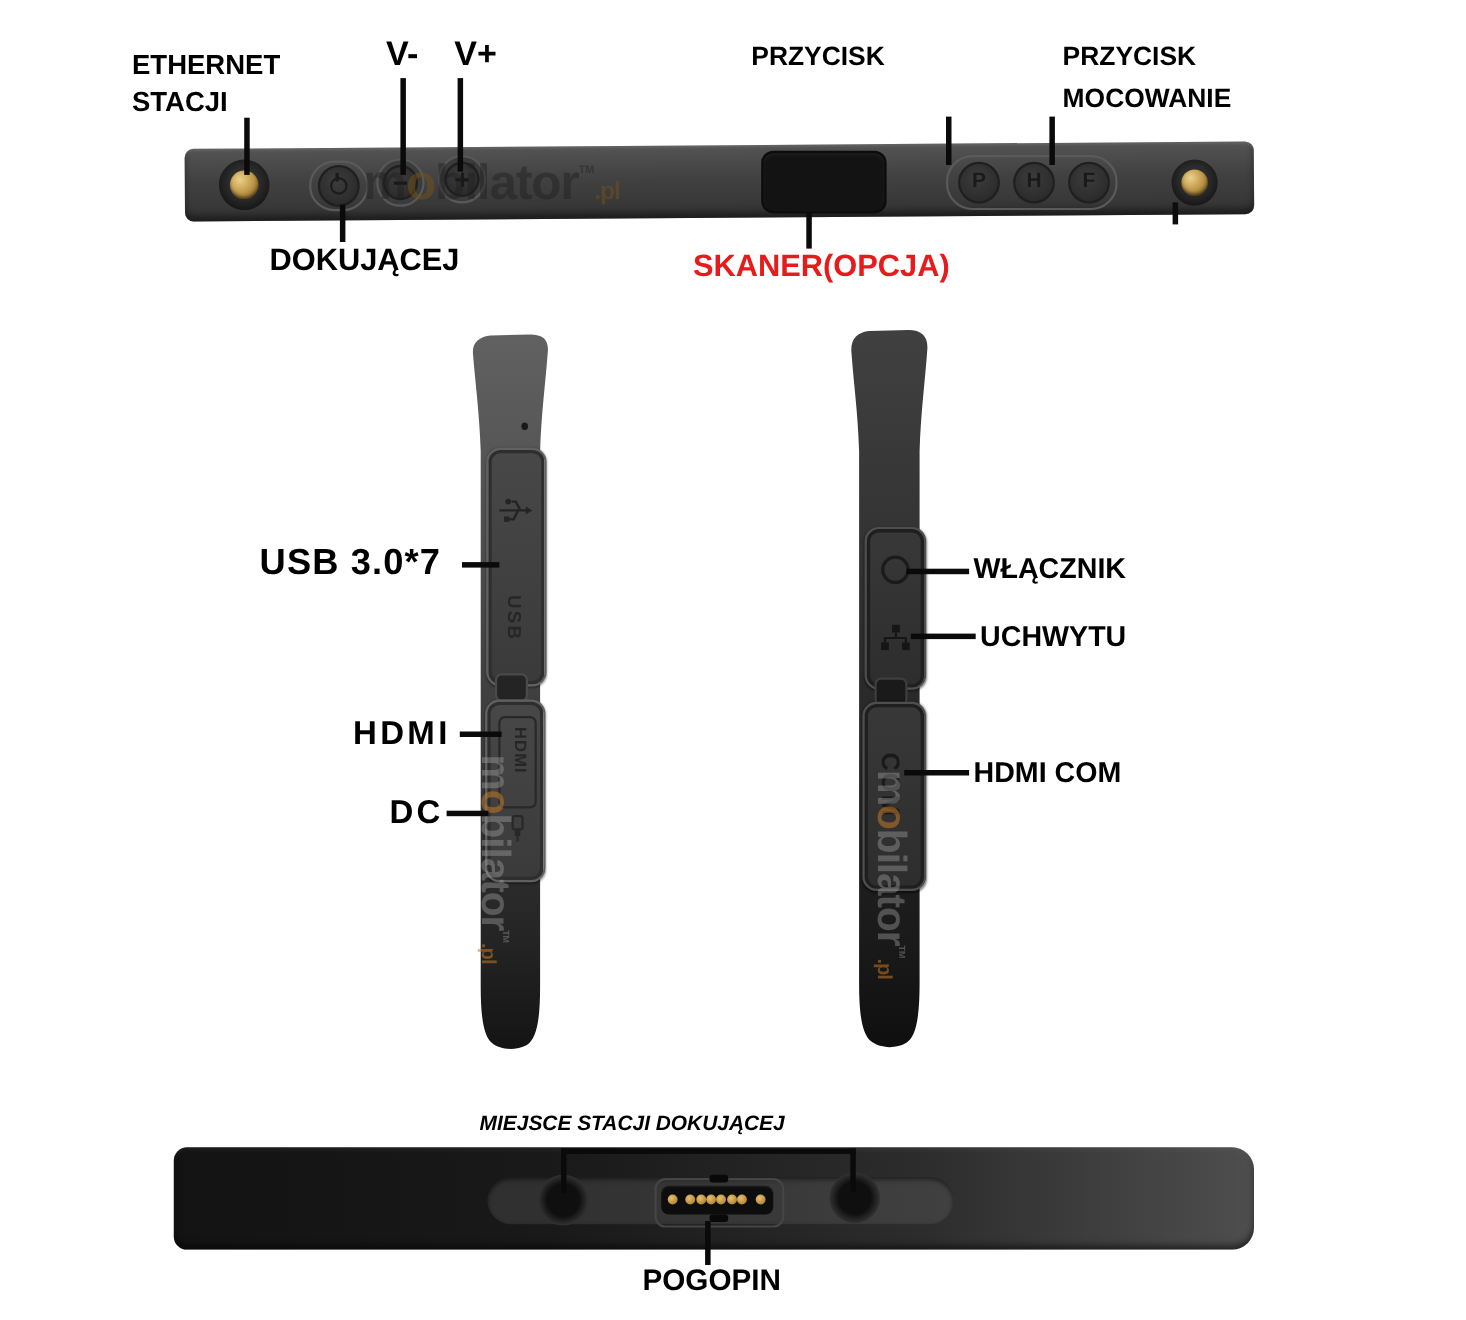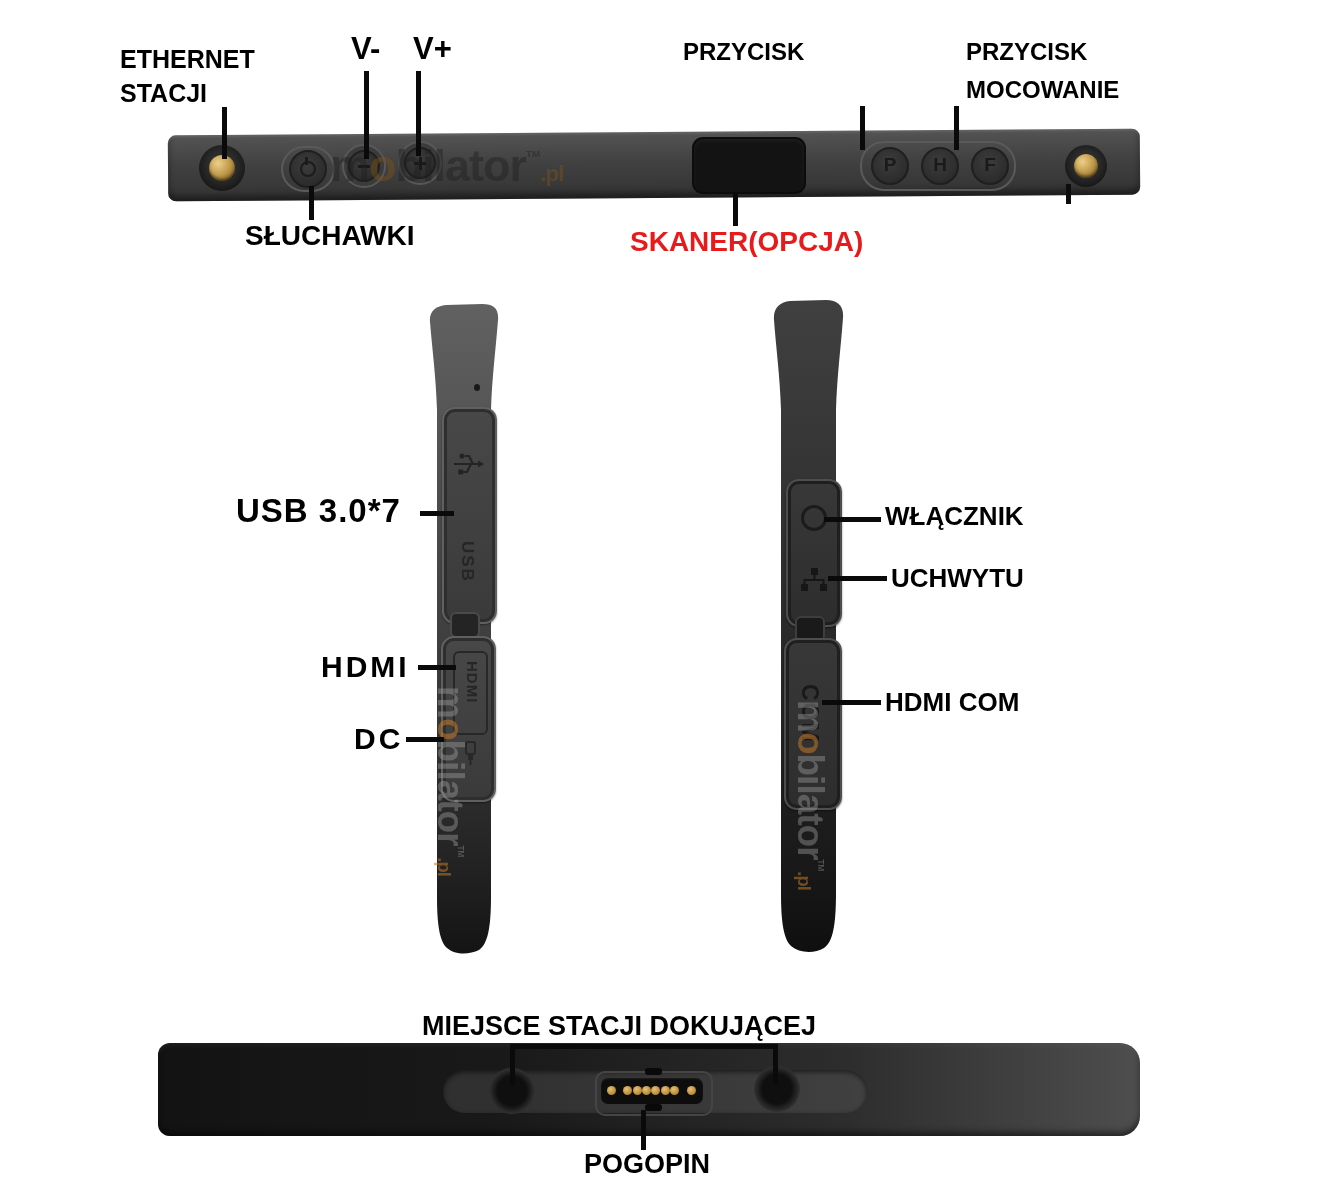--- a/index.html
+++ b/index.html
@@ -124,21 +124,21 @@
     <div>PRZYCISK</div>
   </div>
   <div class="leader-v" style="left:860px;top:106px;height:44px;"></div>
 
   <div class="label" style="left:966px;top:33px;font-size:24px;line-height:38px;">
     <div>PRZYCISK</div>
     <div>MOCOWANIE</div>
   </div>
   <div class="leader-v" style="left:954px;top:106px;height:44px;"></div>
 
-  <div class="label" style="left:245px;top:221px;font-size:28px;">SŁUCHAWKI</div>
+  <div class="label" style="left:245px;top:221px;font-size:28px;">DOKUJĄCEJ</div>
   <div class="leader-v" style="left:309px;top:186px;height:34px;"></div>
 
   <div class="label" style="left:630px;top:227px;font-size:28px;color:#E81B1C;">SKANER(OPCJA)</div>
   <div class="leader-v" style="left:733px;top:193px;height:33px;"></div>
 
   <svg class="abs" style="left:424px;top:302px;" width="80" height="660" viewBox="0 0 80 660">
     <defs>
       <linearGradient id="lgL" x1="0" y1="0" x2="0" y2="1">
         <stop offset="0" stop-color="#616161"></stop>
           <stop offset="0.3" stop-color="#4d4d4d"></stop>
@@ -240,21 +240,21 @@
   <div class="circle pin" style="left:607px;top:1086px;"></div>
   <div class="circle pin" style="left:623px;top:1086px;"></div>
   <div class="circle pin" style="left:633px;top:1086px;"></div>
   <div class="circle pin" style="left:642px;top:1086px;"></div>
   <div class="circle pin" style="left:651px;top:1086px;"></div>
   <div class="circle pin" style="left:661px;top:1086px;"></div>
   <div class="circle pin" style="left:670px;top:1086px;"></div>
   <div class="circle pin" style="left:687px;top:1086px;"></div>
 
 
-  <div class="label" style="left:422px;top:1012px;font-size:27px;">MIEJSCE STACJI DOKUJĄCEJ</div>
+  <div class="label" style="left:436px;top:1012px;font-size:19px;font-style:italic;">MIEJSCE STACJI DOKUJĄCEJ</div>
   <div class="leader-h" style="left:510px;top:1044px;width:268px;"></div>
   <div class="leader-v" style="left:510px;top:1044px;height:41px;"></div>
   <div class="leader-v" style="left:773px;top:1044px;height:40px;"></div>
 
   <div class="label" style="left:584px;top:1150px;font-size:27px;">POGOPIN</div>
   <div class="leader-v" style="left:641px;top:1110px;height:40px;"></div>
 
 </div>
 
 </body></html>

